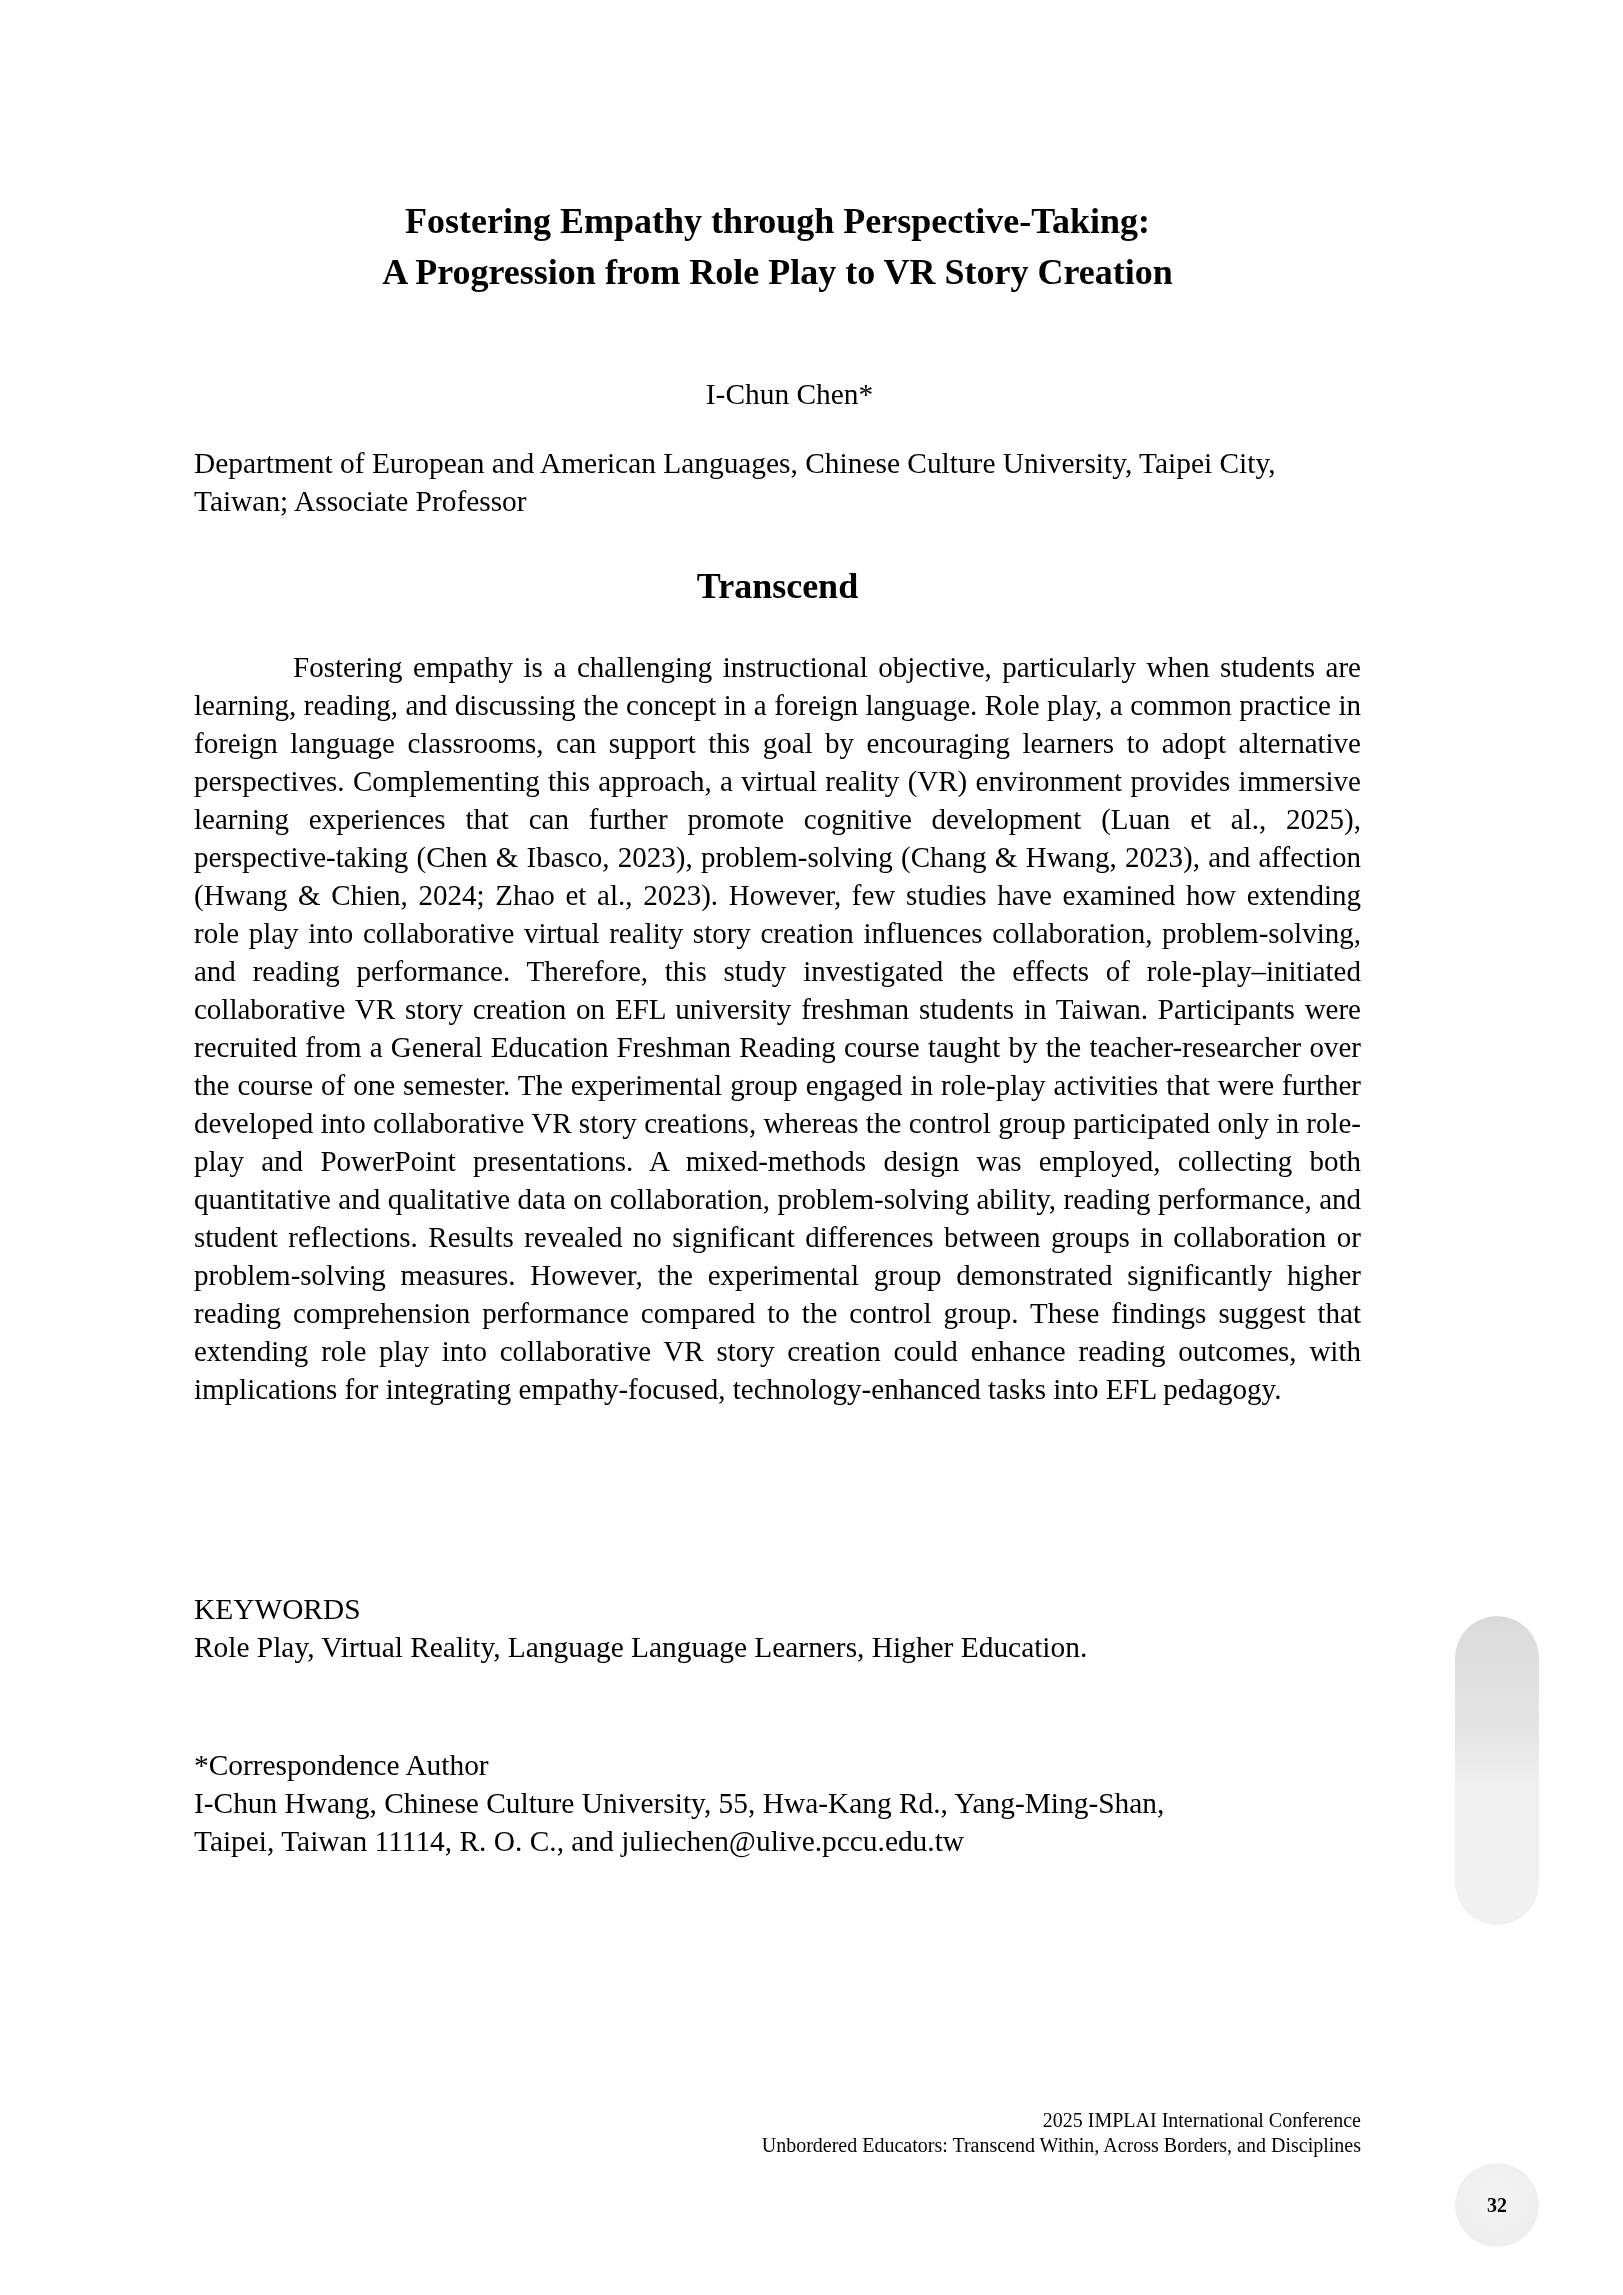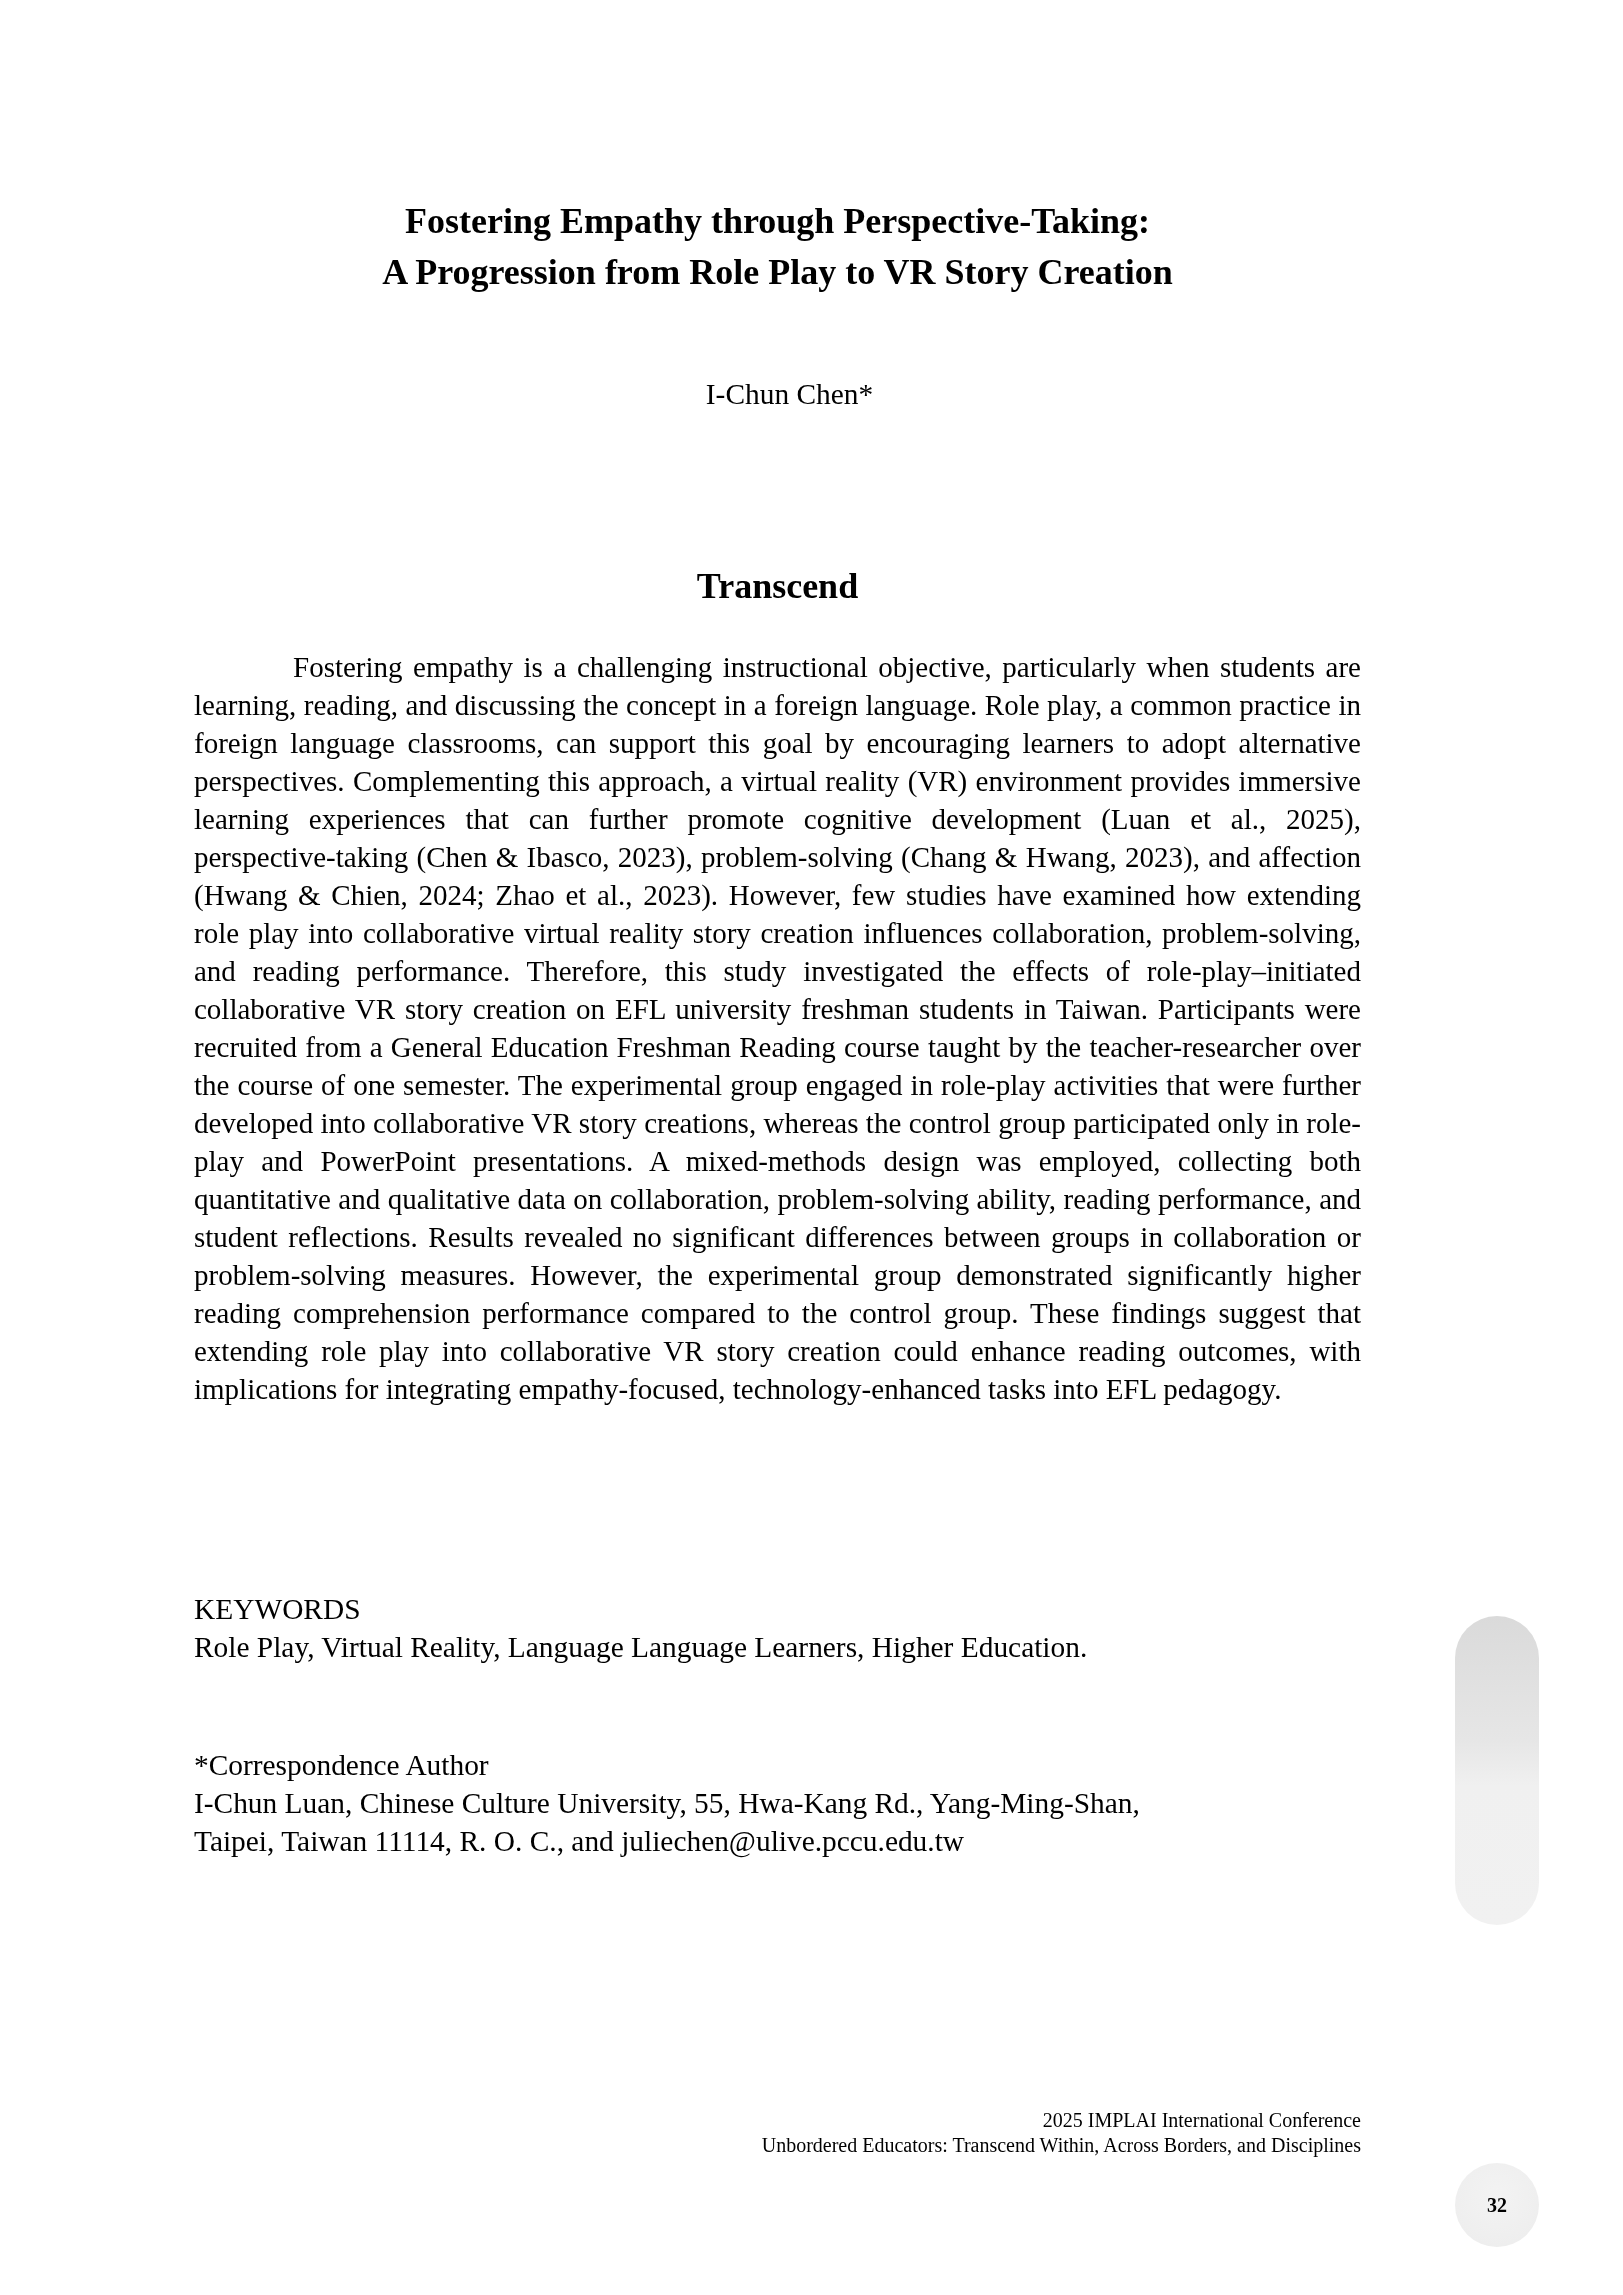--- a/index.html
+++ b/index.html
@@ -146,31 +146,32 @@
 
 <div class="page">
 
   <h1 class="title">
     <span>Fostering Empathy through Perspective-Taking:</span>
     <span>A Progression from Role Play to VR Story Creation</span>
   </h1>
 
   <p class="author">I-Chun Chen*</p>
 
+  <p class="affiliation">Department of European and American Languages, Chinese Culture University, Taipei City, Taiwan; Associate Professor</p>
 
   <h2 class="abstract-heading">Transcend</h2>
 
   <p class="abstract-body">Fostering empathy is a challenging instructional objective, particularly when students are learning, reading, and discussing the concept in a foreign language. Role play, a common practice in foreign language classrooms, can support this goal by encouraging learners to adopt alternative perspectives. Complementing this approach, a virtual reality (VR) environment provides immersive learning experiences that can further promote cognitive development (Luan et al., 2025), perspective-taking (Chen &amp; Ibasco, 2023), problem-solving (Chang &amp; Hwang, 2023), and affection (Hwang &amp; Chien, 2024; Zhao et al., 2023). However, few studies have examined how extending role play into collaborative virtual reality story creation influences collaboration, problem-solving, and reading performance. Therefore, this study investigated the effects of role-play–initiated collaborative VR story creation on EFL university freshman students in Taiwan. Participants were recruited from a General Education Freshman Reading course taught by the teacher-researcher over the course of one semester. The experimental group engaged in role-play activities that were further developed into collaborative VR story creations, whereas the control group participated only in role-play and PowerPoint presentations. A mixed-methods design was employed, collecting both quantitative and qualitative data on collaboration, problem-solving ability, reading performance, and student reflections. Results revealed no significant differences between groups in collaboration or problem-solving measures. However, the experimental group demonstrated significantly higher reading comprehension performance compared to the control group. These findings suggest that extending role play into collaborative VR story creation could enhance reading outcomes, with implications for integrating empathy-focused, technology-enhanced tasks into EFL pedagogy.</p>
 
   <p class="keywords-label">KEYWORDS</p>
   <p class="keywords-list">Role Play, Virtual Reality, Language Language Learners, Higher Education.</p>
 
   <p class="correspondence-label">*Correspondence Author</p>
   <p class="correspondence-address">
-    <span>I-Chun Luan, Chinese Culture University, 55, Hwa-Kang Rd., Yang-Ming-Shan,</span>
+    <span>I-Chun Hwang, Chinese Culture University, 55, Hwa-Kang Rd., Yang-Ming-Shan,</span>
     <span>Taipei, Taiwan 11114, R. O. C., and juliechen@ulive.pccu.edu.tw</span>
   </p>
 
   <div class="footer">
     <span>2025 IMPLAI International Conference</span>
     <span>Unbordered Educators: Transcend Within, Across Borders, and Disciplines</span>
   </div>
 
   <div class="side-tab"></div>
 

